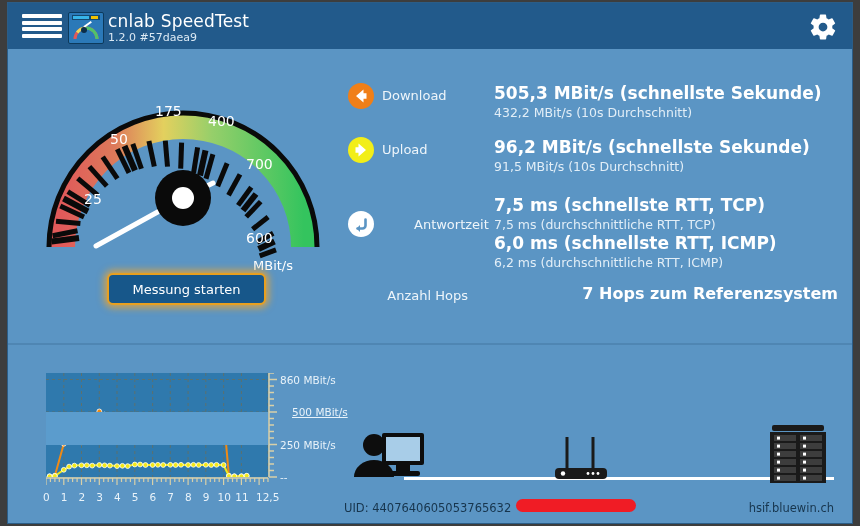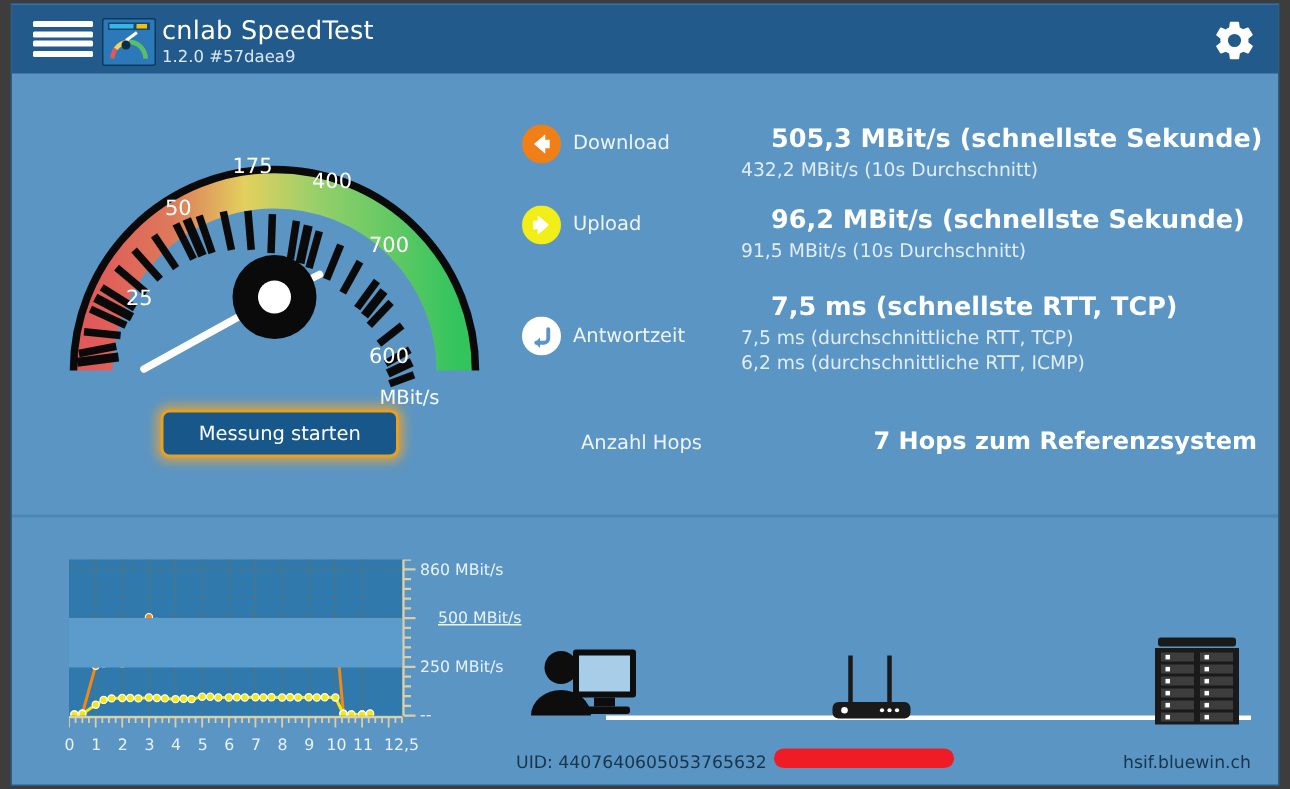--- a/index.html
+++ b/index.html
@@ -64,21 +64,21 @@
   
   .results{position:absolute;left:340px;top:80px;width:490px;}
   .res-row{position:relative;margin-bottom:8px;}
   .res-icon{position:absolute;left:0;top:0;width:26px;height:26px;}
   .res-label{
     position:absolute;left:34px;top:5px;
     color:#eef5fa;font-size:13px;
   }
   .res-label.plain{left:0;width:120px;text-align:right;}
   .res-values{margin-left:146px;}
-  .v-big{color:#ffffff;font-size:17px;font-weight:bold;line-height:21px;white-space:nowrap;margin-left:20px;}
+  .v-big{color:#ffffff;font-size:17px;font-weight:bold;line-height:21px;white-space:nowrap;}
   .v-sm{color:#e2eef7;font-size:12.5px;line-height:17px;white-space:nowrap;}
   .row-dl{height:46px;}
   .row-ul{height:46px;margin-top:8px;}
   .row-rtt{height:78px;margin-top:12px;}
   .row-hops{height:26px;margin-top:10px;}
   .row-hops .res-label.plain{top:5px;}
   .row-hops .v-big{font-size:16px;text-align:right;}
   
   .divider{
     position:absolute;left:0;top:340px;width:844px;height:2px;
@@ -240,24 +240,25 @@
     </div>
 
     <div class="res-row row-rtt">
       <div class="res-icon" style="top:16px;">
         <svg width="26" height="26" viewBox="0 0 26 26">
           <circle cx="13" cy="13" r="13" fill="#ffffff"></circle>
           <path d="M17.5 8.5 L17.5 14.5 A3 3 0 0 1 14.5 17.5 L9.5 17.5" fill="none" stroke="#5b95c4" stroke-width="2.6" stroke-linecap="round"></path>
           <path d="M12 14 L8.5 17.5 L12 21 Z" fill="#5b95c4"></path>
         </svg>
       </div>
-      <div class="res-label" style="top:22px;">Antwortzeit</div>
+      <div class="res-label" style="top:22px;margin-left:32px;">Antwortzeit</div>
       <div class="res-values">
         <div class="v-big">7,5 ms (schnellste RTT, TCP)</div>
         <div class="v-sm">7,5 ms (durchschnittliche RTT, TCP)</div>
+        <div class="v-big">6,0 ms (schnellste RTT, ICMP)</div>
         <div class="v-sm">6,2 ms (durchschnittliche RTT, ICMP)</div>
       </div>
     </div>
 
     <div class="res-row row-hops">
       <div class="res-label plain">Anzahl Hops</div>
       <div class="res-values">
         <div class="v-big">7 Hops zum Referenzsystem</div>
       </div>
     </div>

